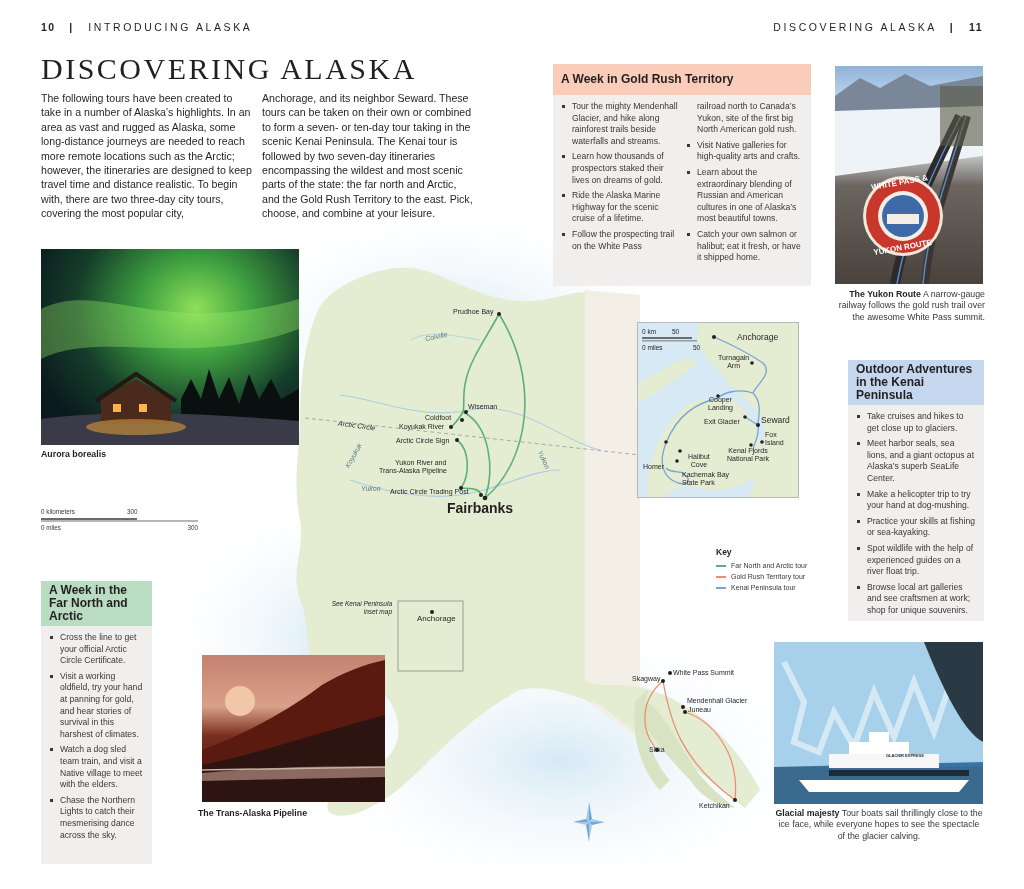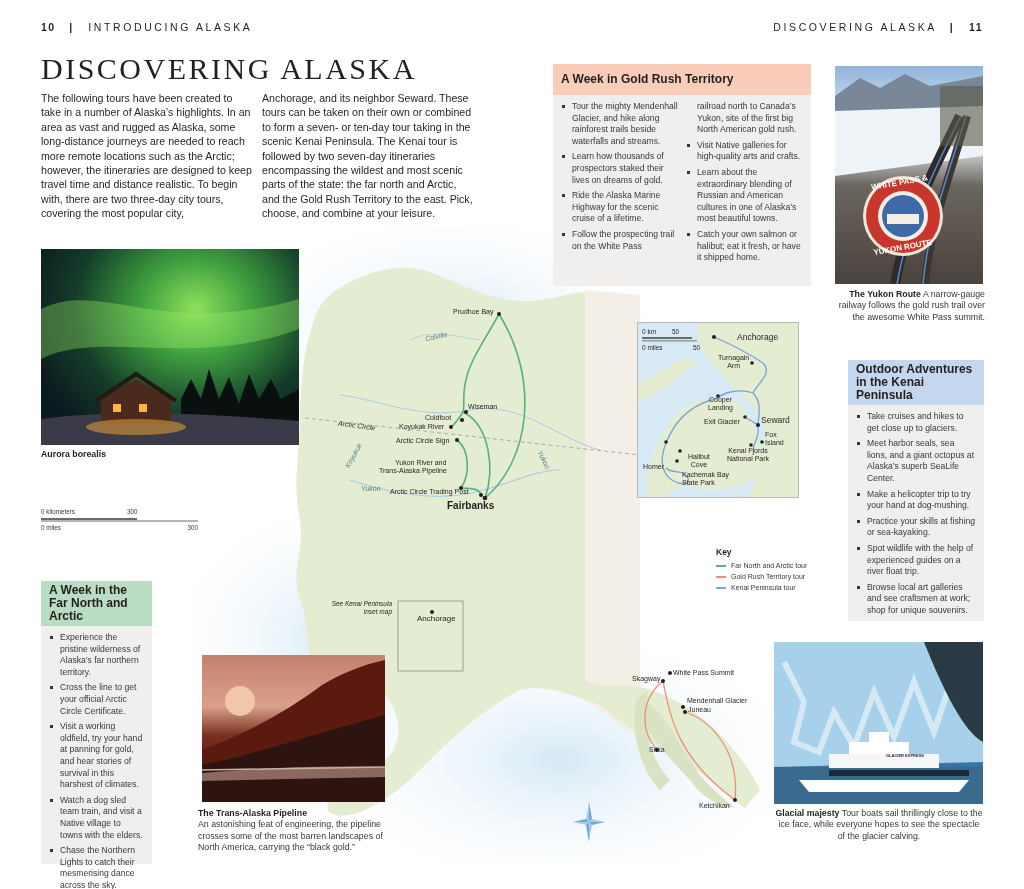--- a/index.html
+++ b/index.html
@@ -12,21 +12,21 @@
   .intro { font-size: 10.6px; line-height: 14.4px; color: #231f20; }
   .box-head { font-weight: bold; font-size: 12px; color: #231f20; padding: 6px 8px; line-height: 14px; }
   .box-body { background: #f1efee; padding: 6px 8px 8px 8px; }
   ul.bullets { list-style: none; }
   ul.bullets li { position: relative; padding-left: 11px; font-size: 8.6px; line-height: 11.6px; color: #3a3637; margin-bottom: 4px; }
   ul.bullets li::before { content: ""; position: absolute; left: 1px; top: 4px; width: 3px; height: 3px; background: #3a3637; }
   .caption { font-size: 8.8px; line-height: 11.4px; color: #3a3637; }
   .caption b { color: #231f20; }
   .photo { overflow: hidden; }
   .maplabel { font-size: 7px; color: #231f20; white-space: nowrap; }
-  .maplabel.big { font-size: 10px; font-weight: bold; }
+  .maplabel.big { font-size: 14px; font-weight: bold; }
   .maplabel.river { font-style: italic; color: #5b7d8c; font-size: 7px; }
 </style>
 </head>
 <body>
 
 <div class="abs running-head" style="left:41px;">
   <b>10</b>
   <span style="margin:0 8px;font-weight:bold;">|</span>
   <span>INTRODUCING ALASKA</span>
 </div>
@@ -307,41 +307,39 @@
   </div>
 </div>
 
 <div class="abs" style="left:41px;top:581px;width:111px;">
   <div class="box-head" style="background:#b9dcc3;padding:3px 8px;line-height:13px;">
     <div>A Week in the</div>
     <div>Far North and Arctic</div>
   </div>
   <div class="box-body" style="height:238px;">
     <ul class="bullets">
-      <li>Experience the pristine wilderness of Alaska’s far northern territory.</li>
       <li>Cross the line to get your official Arctic Circle Certificate.</li>
       <li>Visit a working oldfield, try your hand at panning for gold, and hear stories of survival in this harshest of climates.</li>
-      <li>Watch a dog sled team train, and visit a Native village to towns with the elders.</li>
+      <li>Watch a dog sled team train, and visit a Native village to meet with the elders.</li>
       <li>Chase the Northern Lights to catch their mesmerising dance across the sky.</li>
     </ul>
   </div>
 </div>
 
 <div class="abs photo" style="left:202px;top:655px;width:183px;height:147px;background:linear-gradient(180deg,#c48270 0%,#d9a08a 35%,#7a2f1f 55%,#2a1410 100%);">
   <svg width="183" height="147" viewBox="0 0 183 147">
     <circle cx="38" cy="46" r="15" fill="#f2c6a8"></circle>
     <path d="M0 95 C40 80 80 60 120 30 C140 18 160 10 183 5 L183 147 L0 147 Z" fill="#5a1a10"></path>
     <path d="M0 110 C50 100 110 80 183 60 L183 147 L0 147 Z" fill="#2d1410"></path>
     <path d="M0 118 C40 115 90 110 183 112 L183 122 L0 126 Z" fill="#8a6a60"></path>
     <line x1="0" y1="115" x2="183" y2="112" stroke="#c7b0a4" stroke-width="1.5"></line>
   </svg>
 </div>
 <p class="abs caption" style="left:198px;top:808px;width:200px;">
   <b style="display:block;">The Trans-Alaska Pipeline</b>
-  <span>An astonishing feat of engineering, the pipeline crosses some of the most barren landscapes of North America, carrying the “black gold.”</span>
 </p>
 
 <div class="abs photo" style="left:774px;top:642px;width:209px;height:162px;background:linear-gradient(180deg,#d7e9f5 0%,#8fc1e3 35%,#4b8cc2 60%,#1d4e7e 100%);">
   <svg width="209" height="162" viewBox="0 0 209 162">
     <path d="M0 0 L209 0 L209 120 L0 125 Z" fill="#a7d0ea"></path>
     <path d="M10 20 L30 60 L20 100 L45 110 L60 70 L80 105 L100 50 L120 95 L140 40 L160 90 L180 30 L200 80" fill="none" stroke="#e8f3fa" stroke-width="6" opacity="0.7"></path>
     <path d="M150 0 L209 0 L209 100 C190 90 170 50 150 0 Z" fill="#2a3a44"></path>
     <rect x="0" y="125" width="209" height="37" fill="#3b6a8f"></rect>
     <path d="M25 138 L195 138 L185 150 L35 150 Z" fill="#ffffff"></path>
     <rect x="55" y="112" width="110" height="14" fill="#f6f6f6"></rect>

